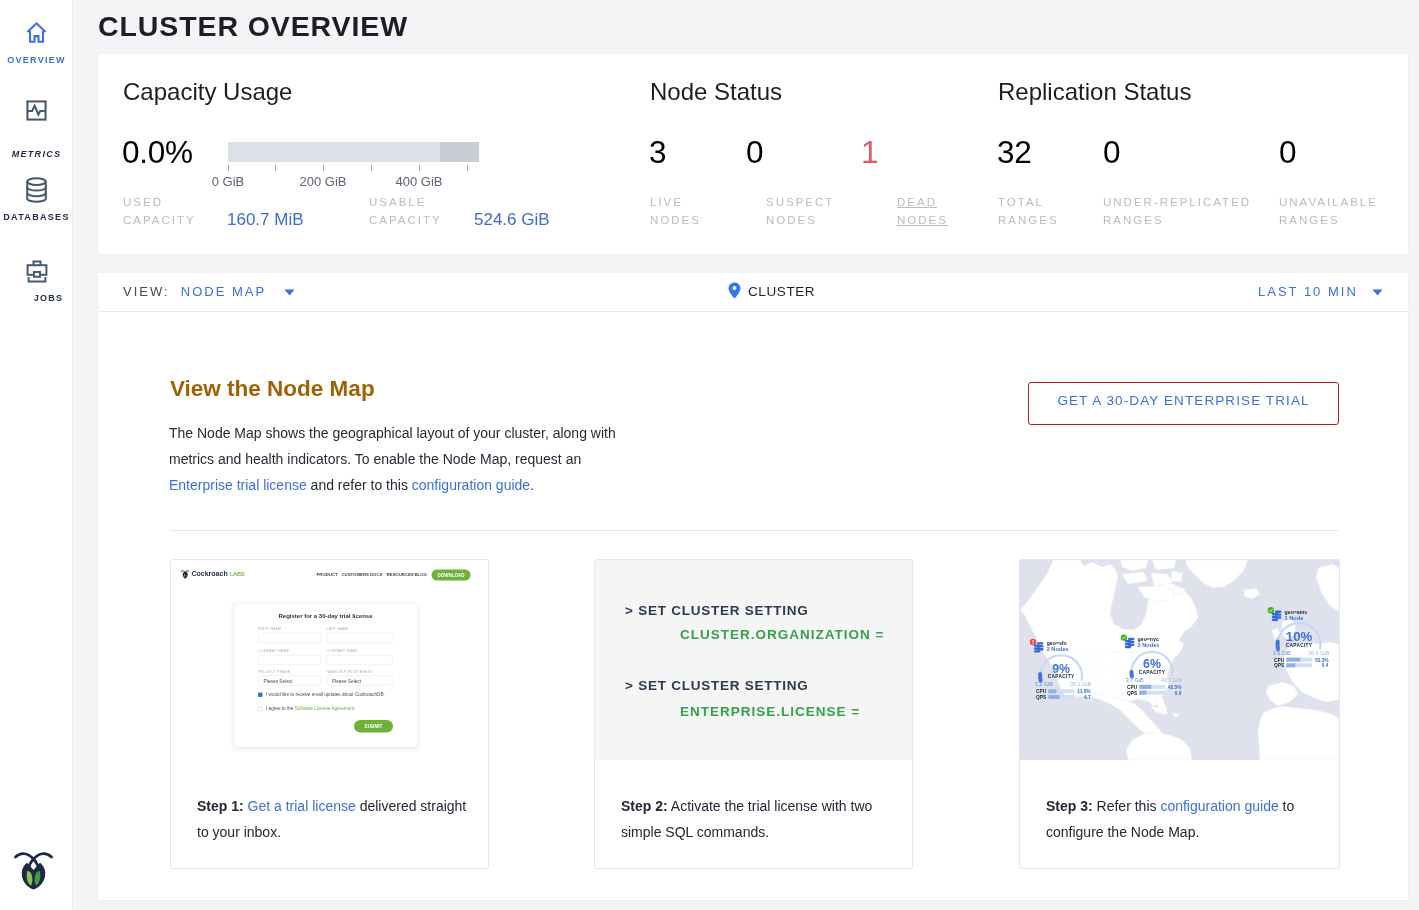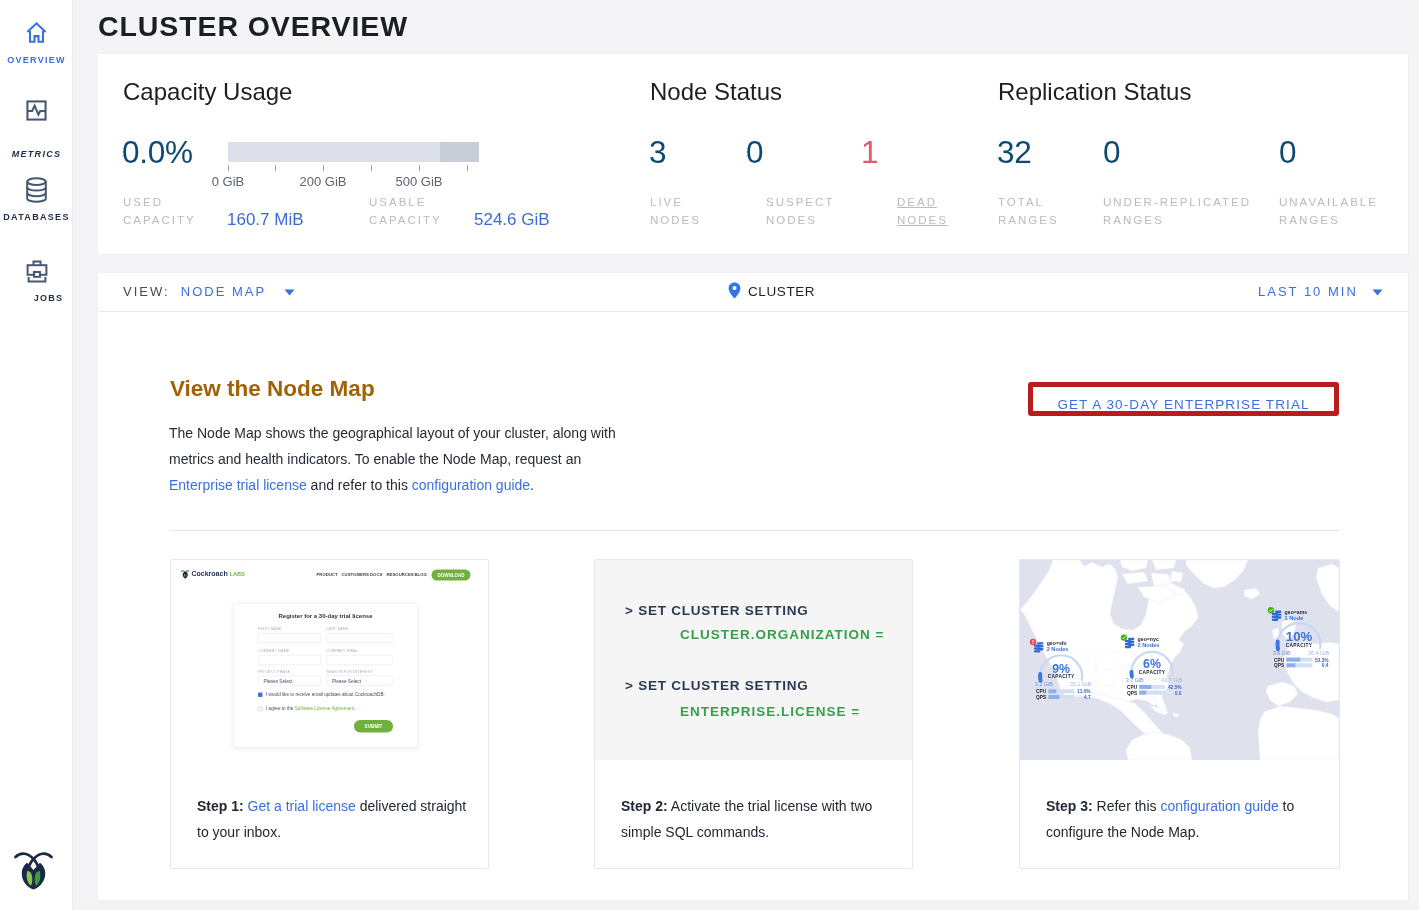--- a/index.html
+++ b/index.html
@@ -9,34 +9,34 @@
 
 #sidebar { position:absolute; left:0; top:0; width:73px; height:910px; background:#fff; border-right:1px solid #ececee; }
 .navitem { position:absolute; width:73px; text-align:center; }
 .navlabel { font-size:9px; font-weight:bold; letter-spacing:1.3px; color:#222f49; display:block; }
 .navlabel.blue { color:#3b6fe0; }
 
 #title { position:absolute; left:98px; top:10px; font-size:28.5px; font-weight:bold; letter-spacing:0.9px; color:#1b1e24; }
 .card { position:absolute; background:#fff; }
 #summary { left:98px; top:54px; width:1310px; height:200px; box-shadow:0 0 1px rgba(0,0,0,0.12); }
 .secHead { position:absolute; font-size:24px; font-weight:500; color:#1b1e24; top:24px; }
-.bignum { position:absolute; font-size:31.5px; letter-spacing:-0.3px; color:#0c4a6e; top:80px; line-height:36px; }
+.bignum { position:absolute; font-size:31.5px; letter-spacing:-0.3px; color:#000000; top:80px; line-height:36px; }
 .bignum.red { color:#e25b64; }
 .caplabel { position:absolute; font-size:11.5px; letter-spacing:2px; color:#b7bbc4; line-height:17.5px; font-weight:500; }
 .bval { position:absolute; font-size:17px; color:#3a6cd8; }
 .ticklab { position:absolute; font-size:13px; color:#5c6372; }
 
 #toolbar { left:98px; top:273px; width:1310px; height:38px; box-shadow:0 0 1px rgba(0,0,0,0.12); }
 .tb { position:absolute; top:0; height:38px; line-height:38px; font-size:13px; letter-spacing:2px; }
 
 #panel { left:98px; top:312px; width:1310px; height:588px; box-shadow:0 0 1px rgba(0,0,0,0.12); }
 #nmh { position:absolute; left:72px; top:64px; font-size:22.5px; font-weight:600; color:#a16207; }
 #nmp { position:absolute; left:71px; top:108px; font-size:14px; line-height:26px; color:#252b36; width:470px; }
 a.bl { color:#3b6fe0; text-decoration:none; }
-#trialbtn { position:absolute; left:930px; top:70px; width:311px; height:34px; border:5px solid #b91c1c; border-radius:3px; background:#fff; color:#3b6fe0; font-size:13.5px; letter-spacing:1.1px; text-align:center; line-height:36px; }
+#trialbtn { position:absolute; left:930px; top:70px; width:311px; height:43px; border:1px solid #b91c1c; border-radius:3px; background:#fff; color:#3b6fe0; font-size:13.5px; letter-spacing:1.1px; text-align:center; line-height:36px; }
 #hr1 { position:absolute; left:72px; top:218px; width:1169px; height:1px; background:#e4e6ea; }
 .stepcard { position:absolute; top:247px; height:310px; background:#fff; border:1px solid #e6e7eb; border-radius:2px; }
 .caption { position:absolute; left:26px; top:233px; font-size:14px; line-height:26px; color:#232834; width:276px; }
 
 #ms { position:absolute; left:0; top:0; width:317px; height:221px; background:#fff; overflow:hidden; }
 .mst { position:absolute; white-space:nowrap; }
 .minput { position:absolute; border:1px solid #dfe3ea; border-radius:3px; background:#fff; height:20px; }
 .mlabel { position:absolute; font-size:7px; color:#a8adb8; letter-spacing:0.5px; white-space:nowrap; }
 
 #codeblock { position:absolute; left:0; top:0; width:317px; height:200px; background:#f4f5f4; }
@@ -103,21 +103,21 @@
   <div class="abs" style="left:342px; top:88px; width:38.5px; height:20px; background:#c9cdd7;"></div>
 
   <div class="abs" style="left:129.5px; top:111px; width:1px; height:6px; background:#9aa2b0;"></div>
   <div class="abs" style="left:177.4px; top:111px; width:1px; height:6px; background:#9aa2b0;"></div>
   <div class="abs" style="left:225.3px; top:111px; width:1px; height:6px; background:#9aa2b0;"></div>
   <div class="abs" style="left:273.2px; top:111px; width:1px; height:6px; background:#9aa2b0;"></div>
   <div class="abs" style="left:321.1px; top:111px; width:1px; height:6px; background:#9aa2b0;"></div>
   <div class="abs" style="left:369px; top:111px; width:1px; height:6px; background:#9aa2b0;"></div>
   <div class="ticklab" style="left:100px; top:120px; width:60px; text-align:center;">0 GiB</div>
   <div class="ticklab" style="left:195px; top:120px; width:60px; text-align:center;">200 GiB</div>
-  <div class="ticklab" style="left:291px; top:120px; width:60px; text-align:center;">500 GiB</div>
+  <div class="ticklab" style="left:291px; top:120px; width:60px; text-align:center;">400 GiB</div>
 
   <div class="caplabel" style="left:25px; top:140px;">USED<br>CAPACITY</div>
   <div class="bval" style="left:129px; top:156px;">160.7 MiB</div>
   <div class="caplabel" style="left:271px; top:140px;">USABLE<br>CAPACITY</div>
   <div class="bval" style="left:376px; top:156px;">524.6 GiB</div>
 
   <div class="secHead" style="left:552px;">Node Status</div>
   <div class="bignum" style="left:551px;">3</div>
   <div class="bignum" style="left:648px;">0</div>
   <div class="bignum red" style="left:763px;">1</div>

